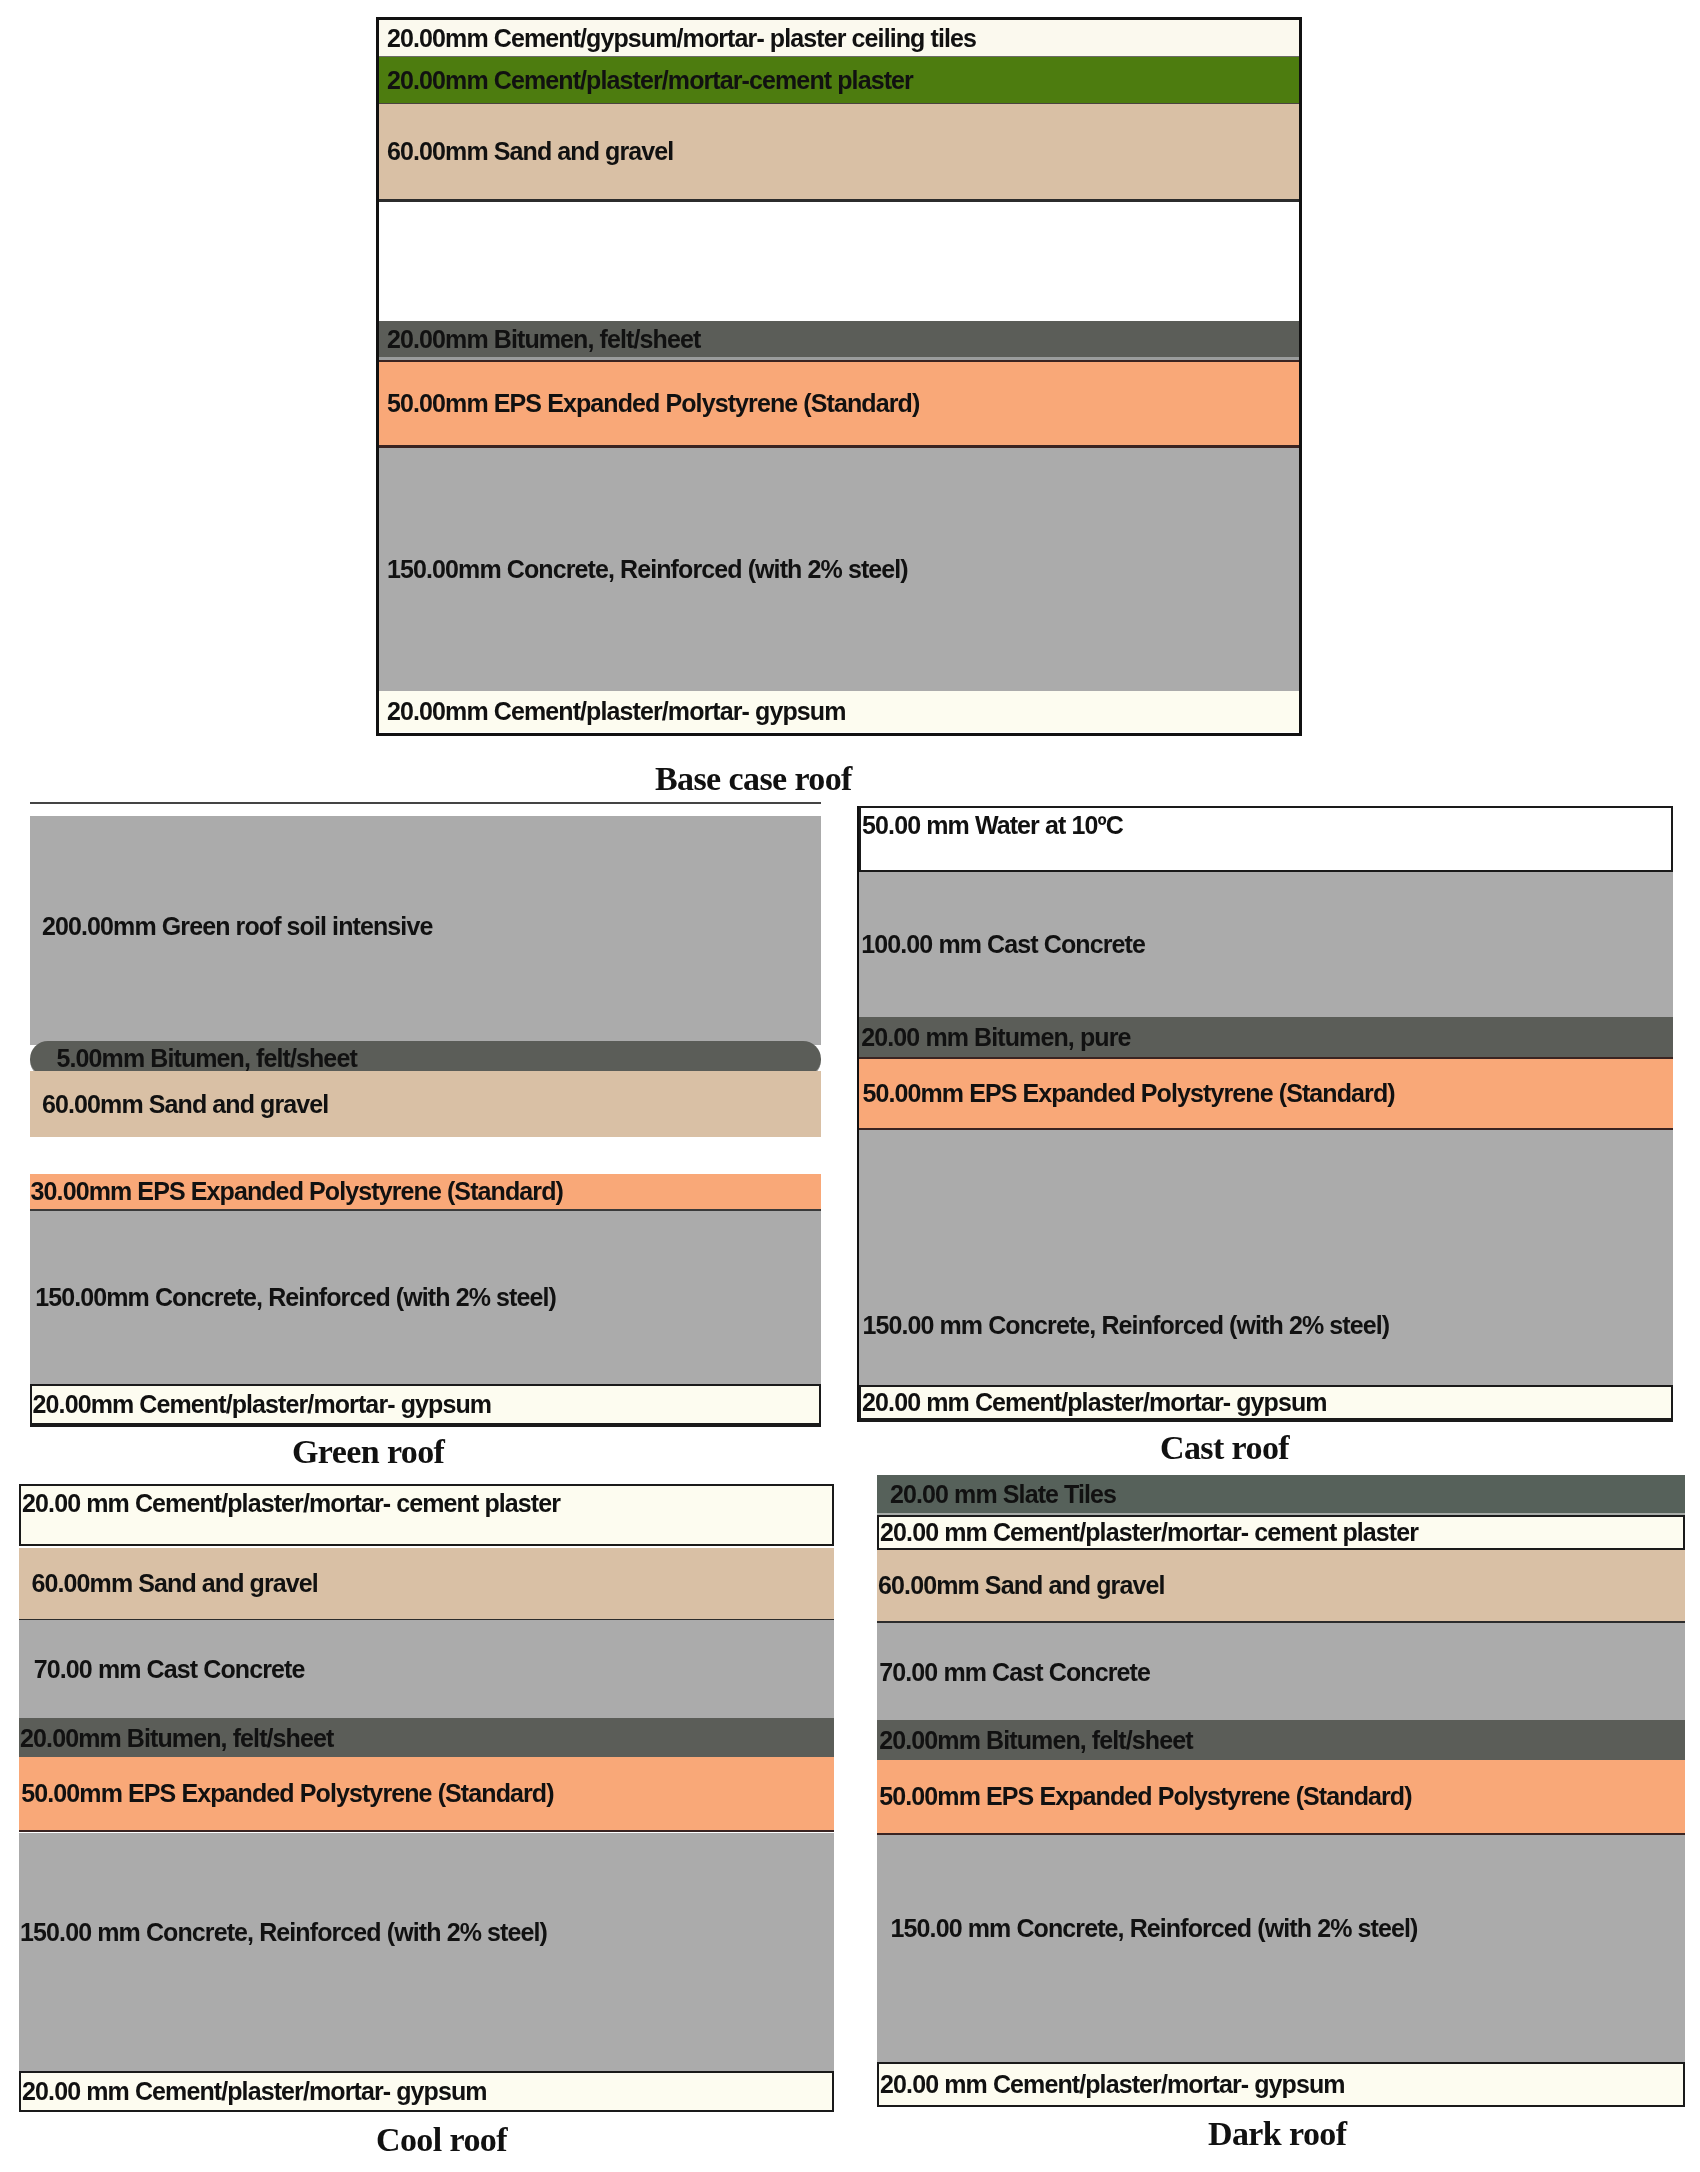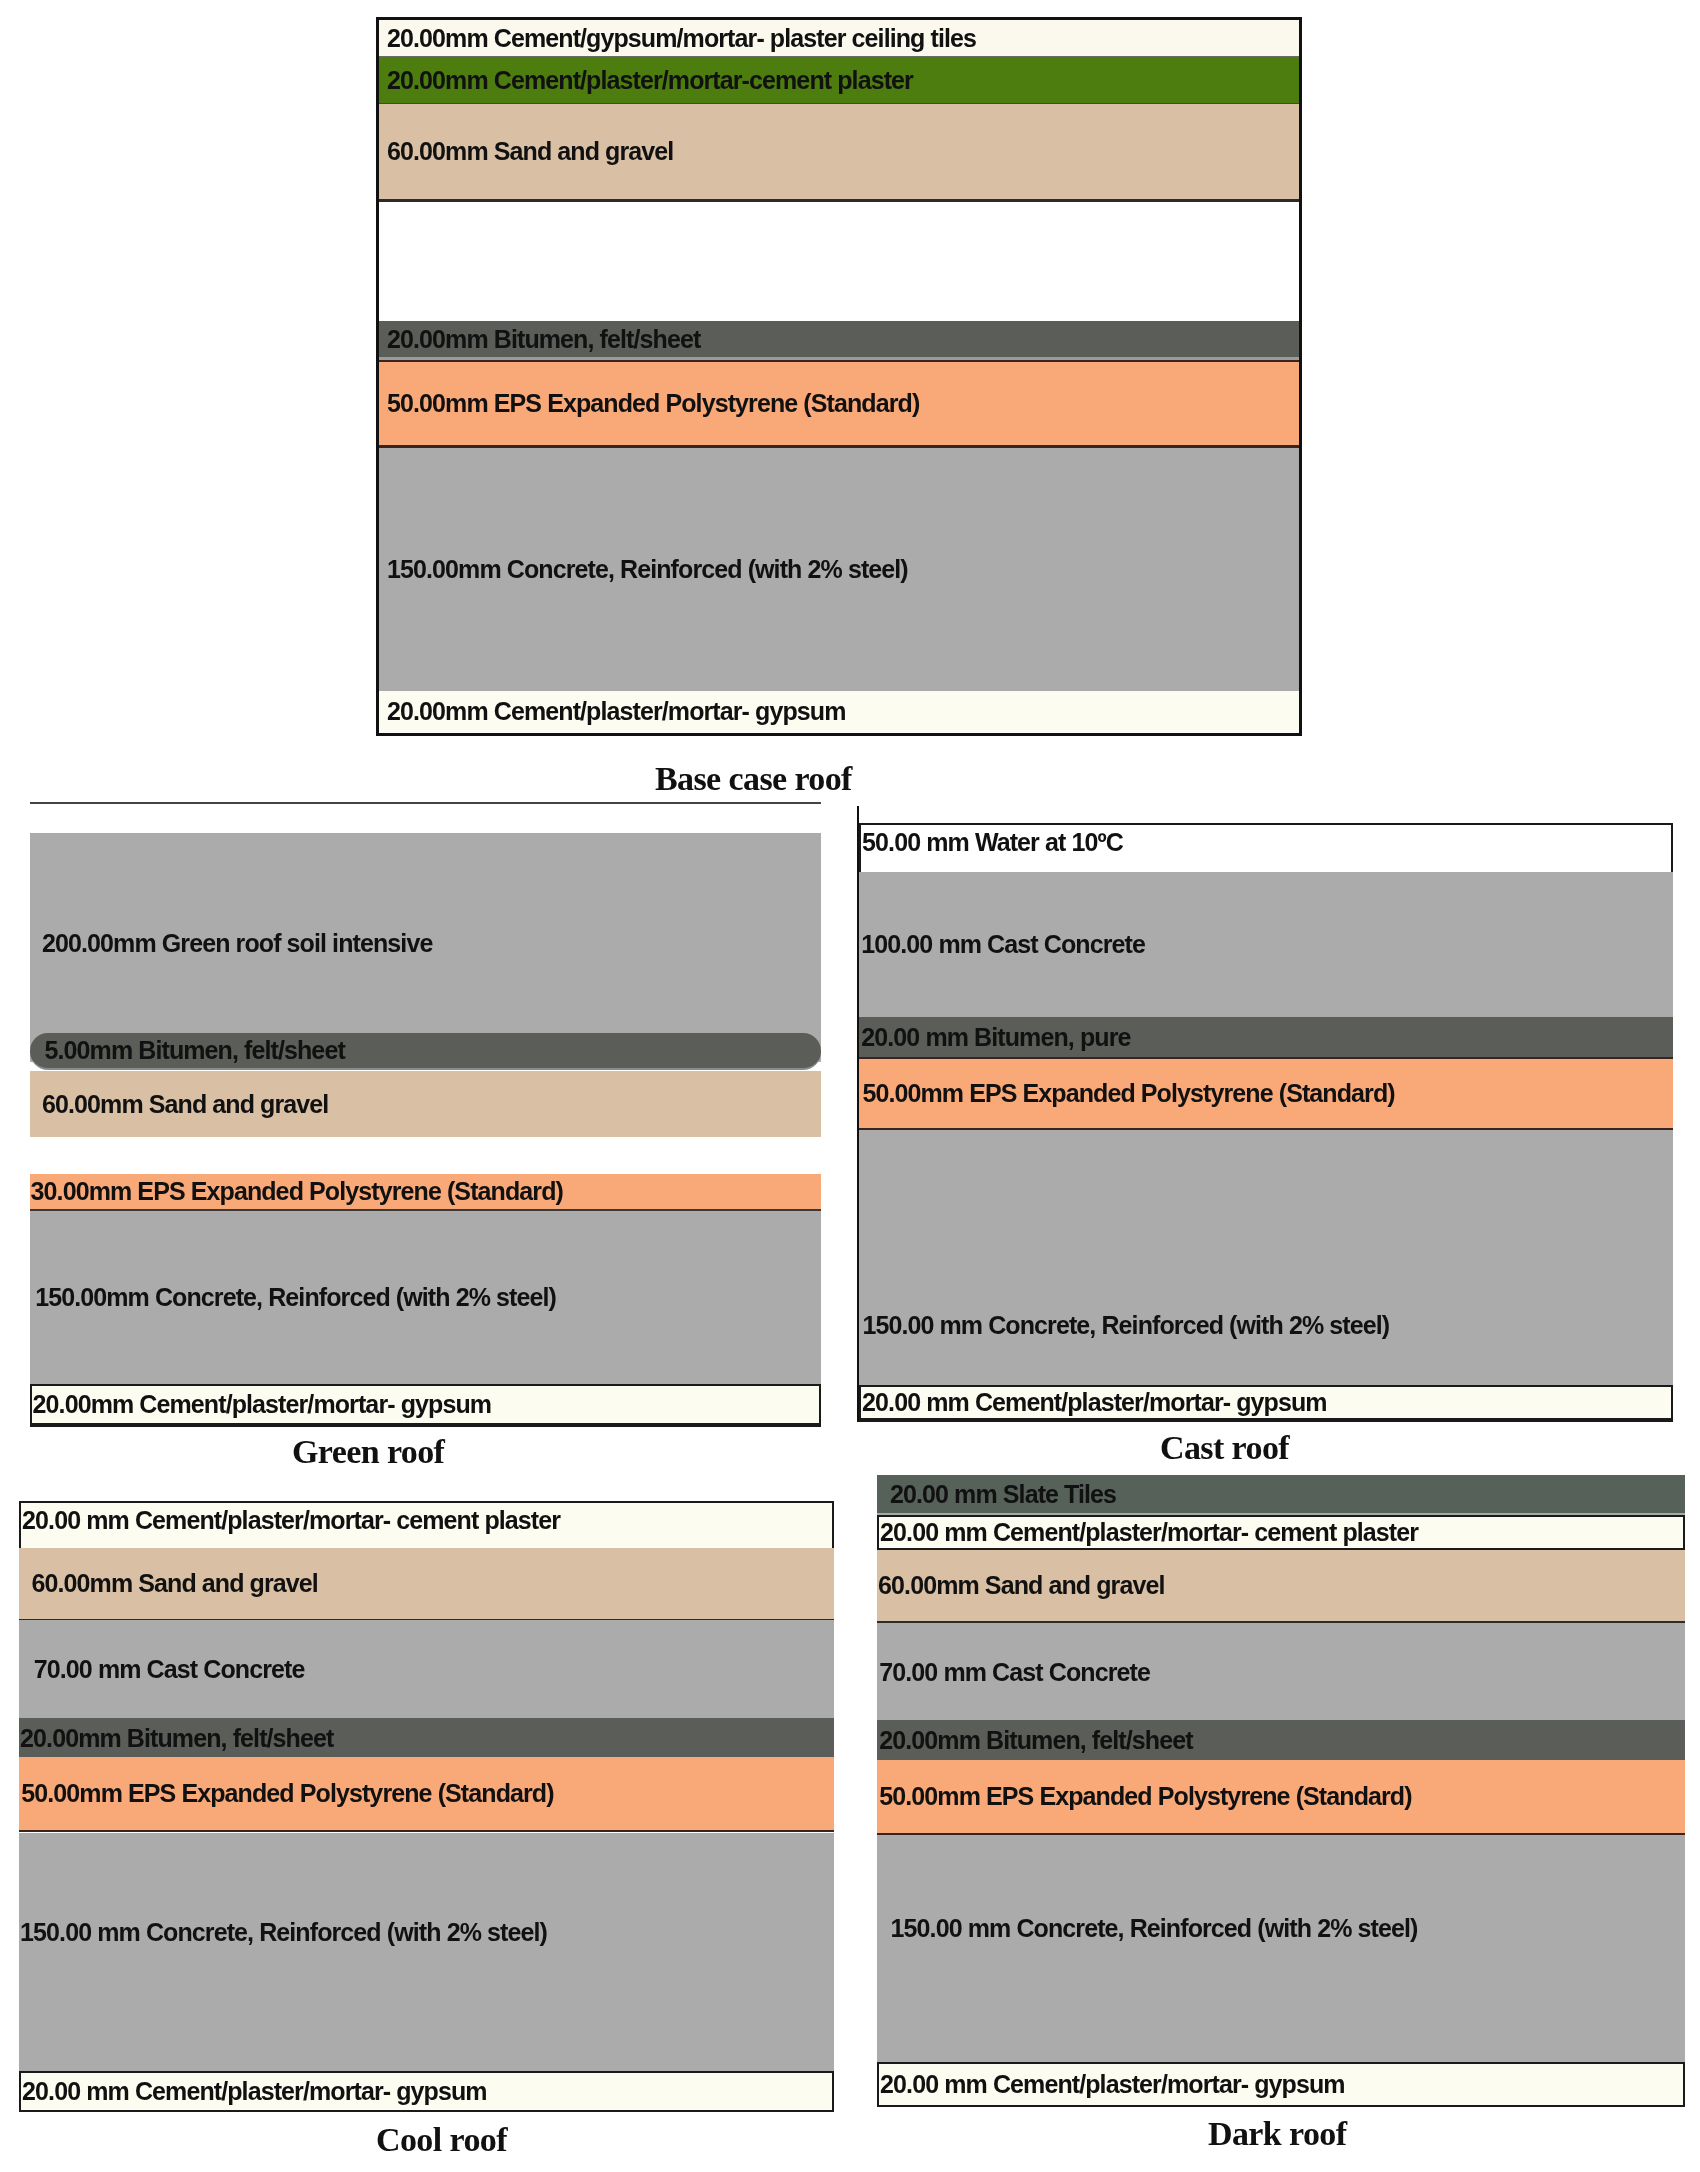--- a/index.html
+++ b/index.html
@@ -5,21 +5,21 @@
   html, body { margin: 0; padding: 0; background: #ffffff; }
   body { width: 1701px; height: 2172px; position: relative; overflow: hidden;
          font-family: "Liberation Sans", "DejaVu Sans", sans-serif; }
   .panel { position: absolute; box-sizing: border-box; }
   .layer { position: absolute; left: 0; right: 0; box-sizing: border-box;
            display: flex; align-items: center; color: #111;
            font-family: "Liberation Sans", sans-serif; font-weight: bold;
            font-size: 25px; letter-spacing: -0.9px; white-space: nowrap;
            border-bottom: 1.7px solid #2f2a28; padding-left: 8px; }
   .layer.boxed { border: 2.8px solid #1a1a1a; }
-  .layer.top-aligned { align-items: flex-start; padding-top: 6.8px; margin-top: 17px; }
+  .layer.top-aligned { align-items: flex-start; padding-top: 6.8px; }
   .panel-title { position: absolute; font-family: Liberation Serif, serif;
                  font-weight: bold; font-size: 34px; color: #111; letter-spacing: -0.6px;
                  white-space: nowrap; }
   .base-frame { border: 3.4px solid #111; }
 </style>
 </head>
 <body>
 
 <div class="panel base-frame" style="left:376px; top:17px; width:926px; height:719px;">
   <div class="layer" style="top:0; height:37px; background:#fbf9ee; border-bottom:1.7px solid #6b6b66;">
@@ -43,21 +43,21 @@
   <div class="layer" style="top:671px; height:41px; background:#fdfcf0; border-bottom:none;">
     <span>20.00mm Cement/plaster/mortar- gypsum</span>
   </div>
 </div>
 <div class="panel-title" style="left:655px; top:760px;">Base case roof</div>
 
 <div class="panel" style="left:29.5px; top:802px; width:791px; height:622px; border-top:2.3px solid #444;">
   <div class="layer top-aligned" style="top:12px; height:229px; background:#ababab; border-bottom:none; padding-top:96px; padding-left:12.5px;">
     <span>200.00mm  Green roof soil intensive</span>
   </div>
-  <div class="layer" style="top:229px; height:37px; background:#5b5d58; border-bottom:2.3px solid #8a8a88; padding-left:15px;border-radius:18px;">
+  <div class="layer" style="top:237px; height:37px; background:#5b5d58; border-bottom:2.3px solid #8a8a88; padding-left:27px;border-radius:18px;">
     <span>5.00mm Bitumen, felt/sheet</span>
   </div>
   <div class="layer" style="top:267px; height:66px; background:#d9c0a5; border-bottom:none; padding-left:12.5px;">
     <span>60.00mm Sand and gravel</span>
   </div>
   <div class="layer" style="top:370px; height:37px; background:#f9a878; border-bottom:2.3px solid #3a3a3a; padding-left:1.1px;">
     <span>30.00mm EPS Expanded Polystyrene (Standard)</span>
   </div>
   <div class="layer" style="top:407px; height:173px; background:#ababab; border-bottom:none; padding-left:5.7px;">
     <span>150.00mm  Concrete, Reinforced (with 2% steel)</span>

